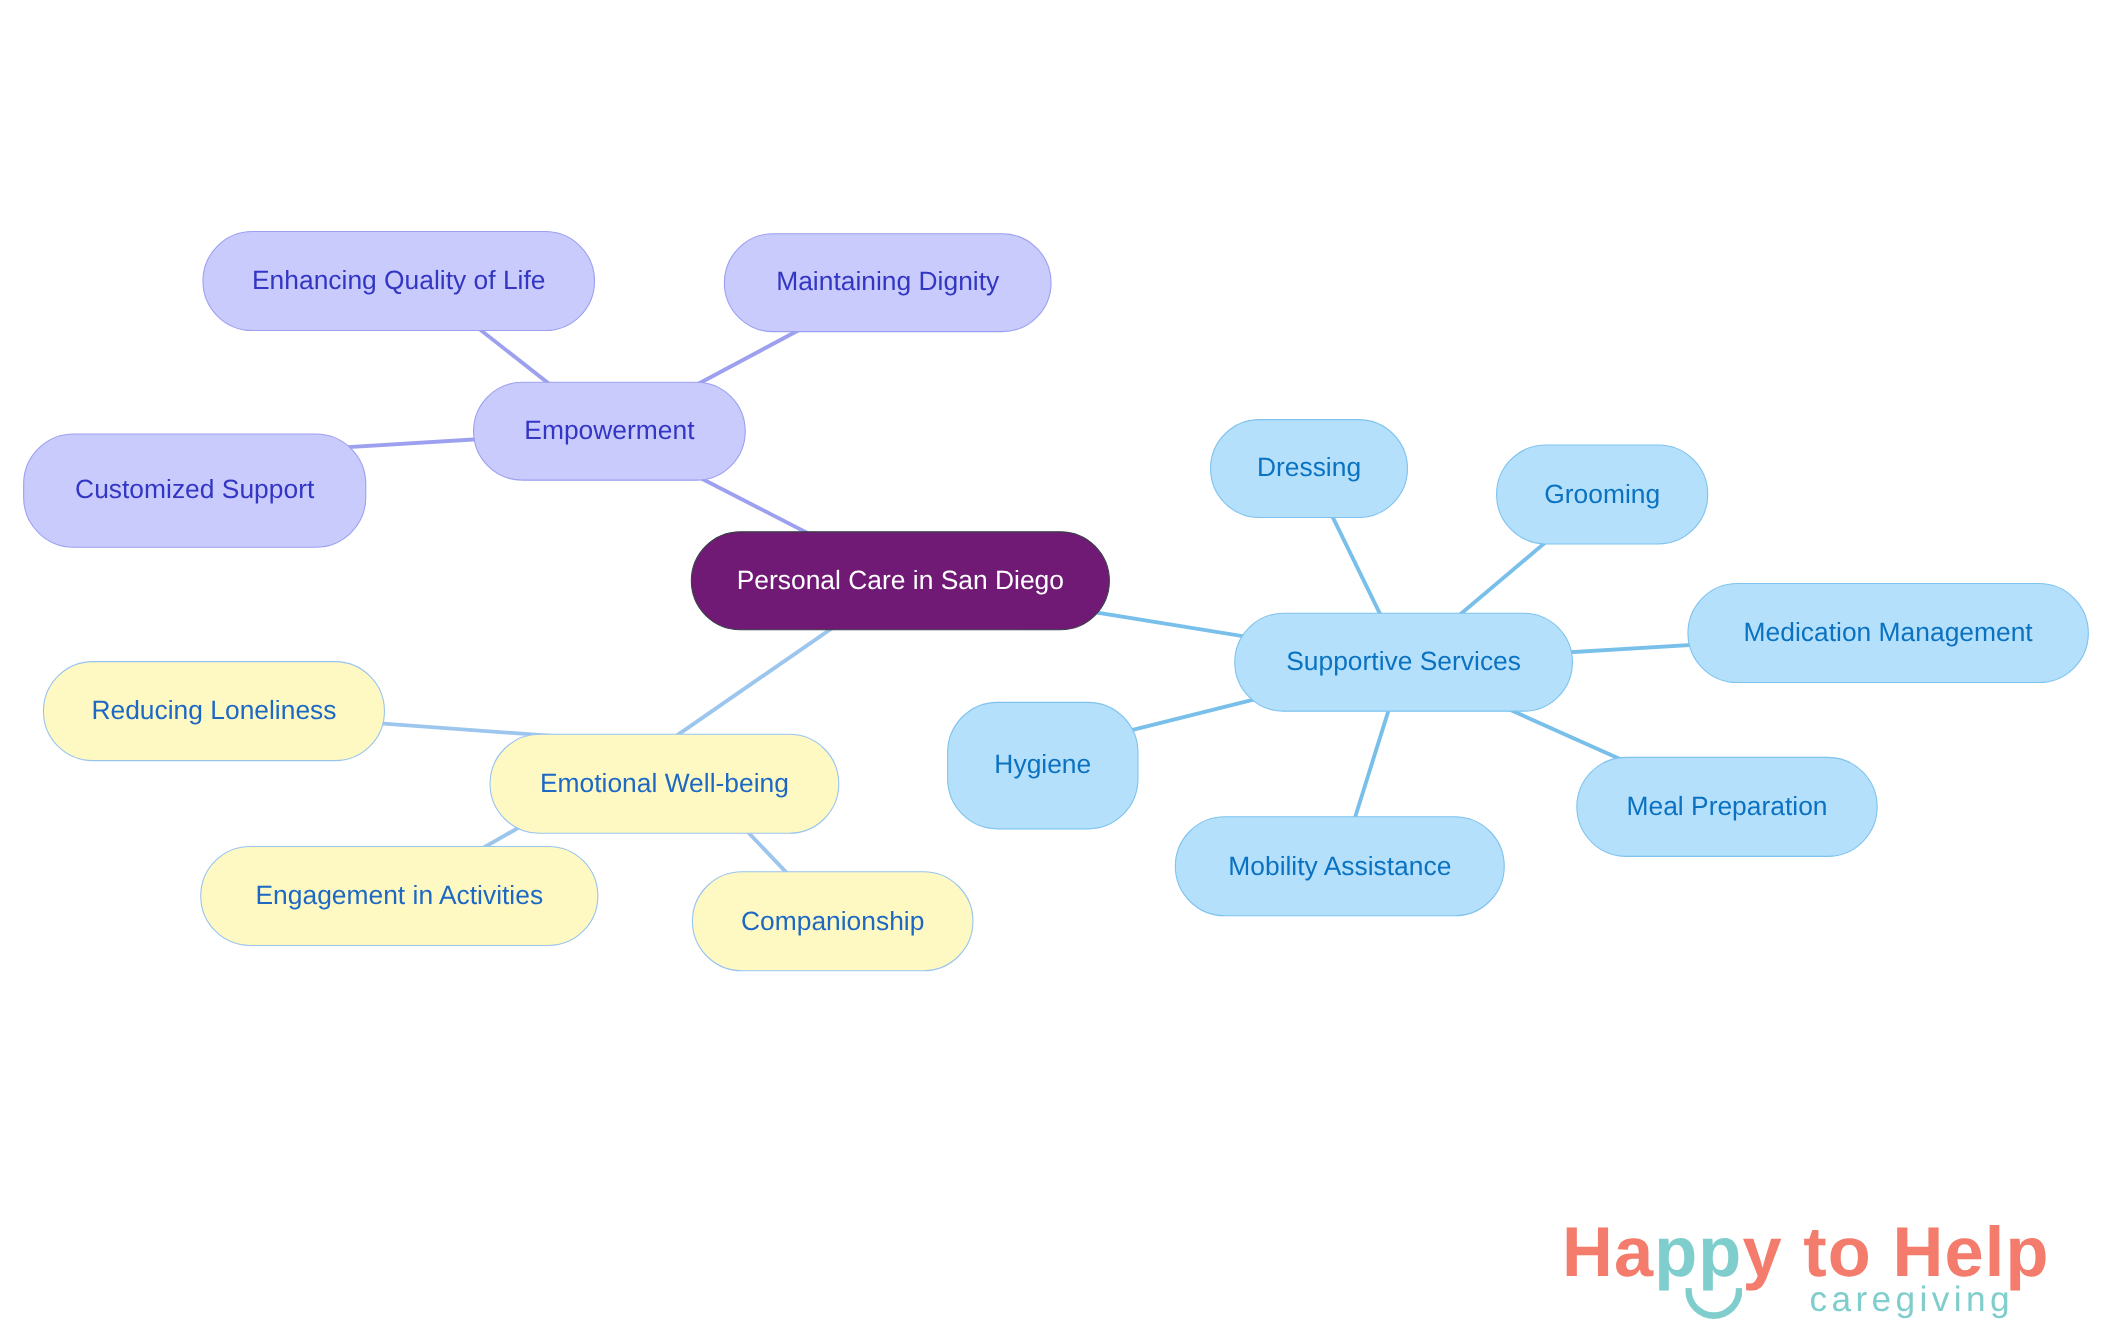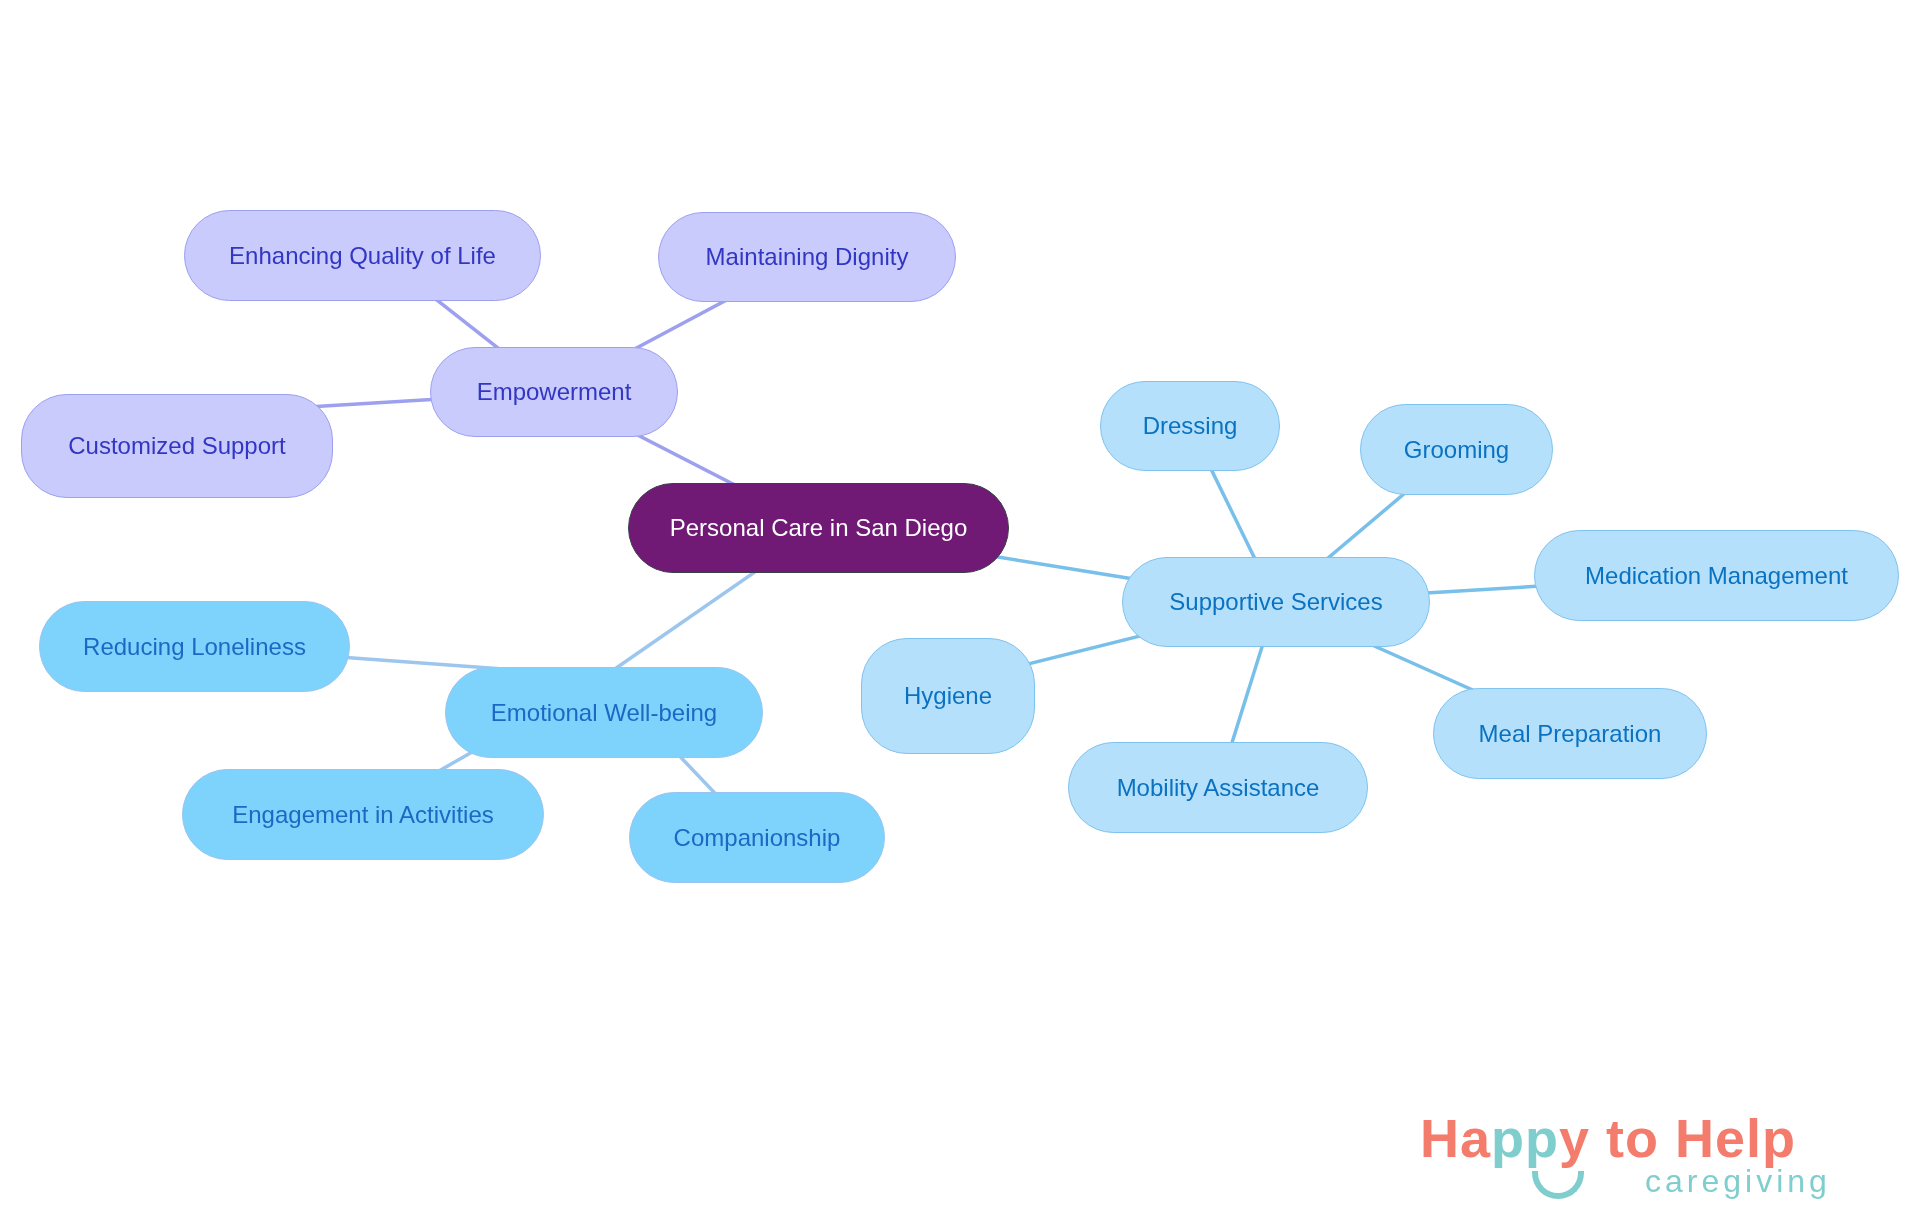--- a/index.html
+++ b/index.html
@@ -4,24 +4,24 @@
 <style>
   html, body { margin: 0; padding: 0; background: #ffffff; }
   body { width: 1920px; height: 1215px; position: relative; overflow: hidden;
          font-family: "Liberation Sans", "DejaVu Sans", sans-serif; }
   #edges { position: absolute; left: 0; top: 0; width: 1920px; height: 1215px; }
   .node { position: absolute; box-sizing: border-box; border-radius: 46px;
           display: flex; align-items: center; justify-content: center;
           font-size: 24px; white-space: nowrap; border: 1.5px solid; }
   .node.root { background: #701a75; border-color: #3a3f48; color: #ffffff; }
   .node.purple { background: #c9cbfc; border-color: #9ca0f0; color: #3236c2; }
-  .node.lblue { background: #7dd3fc; border-color: #99c4ef; color: #1c68c4; }
+  .node.lblue { background: #fef9c3; border-color: #99c4ef; color: #1c68c4; }
   .node.sky { background: #b5e0fb; border-color: #7ec3ee; color: #0a72c1; }
   .logo { position: absolute; left: 1420px; top: 1105px; width: 470px; height: 100px; }
-  .logo-main { position: absolute; left: 0; top: 0; font-size: 54px; font-weight: bold;
+  .logo-main { position: absolute; left: 0; top: 0; font-size: 64px; font-weight: bold;
                letter-spacing: 1px; line-height: 66px; }
   .logo-sub { position: absolute; left: 225px; top: 58px; font-size: 32px; letter-spacing: 4px;
               line-height: 36px; }
   .smile { position: absolute; left: 112px; top: 66px; width: 40px; height: 22px;
            border: 6px solid #7fcecd; border-top: none; border-radius: 0 0 26px 26px; }
 </style>
 </head>
 <body>
 
 <svg id="edges">

